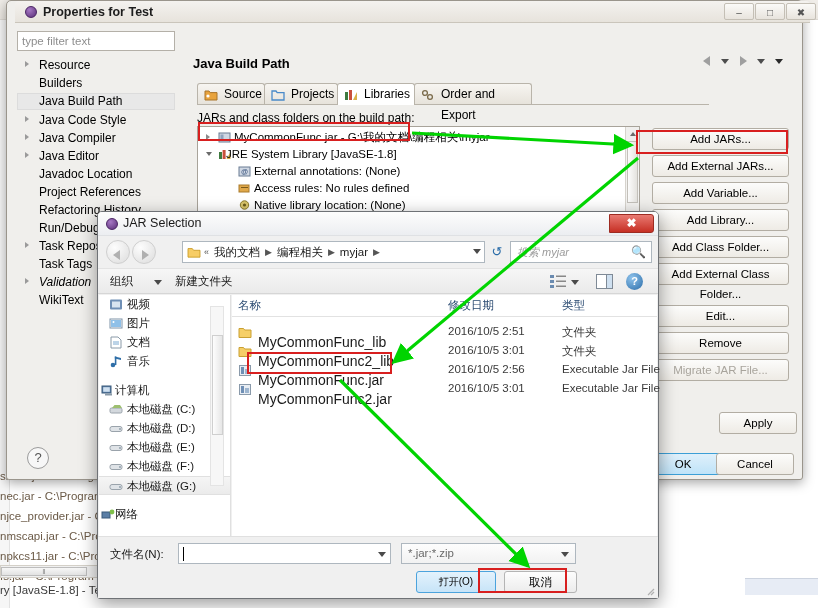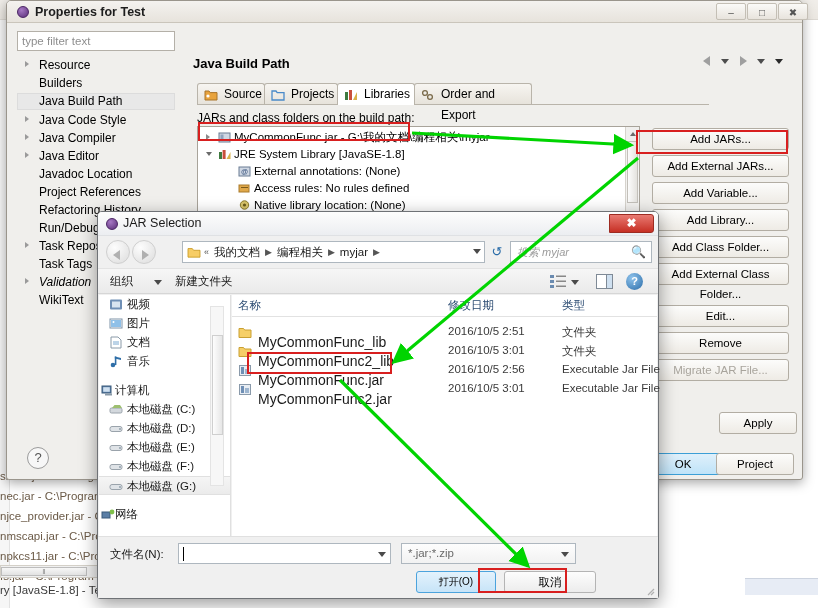--- a/index.html
+++ b/index.html
@@ -62,21 +62,21 @@
 
   
   #props-dialog {
     position:absolute; left:6px; top:0px; width:797px; height:480px;
     background:#f0efec;
     border:1px solid #9a958c;
     border-radius:5px 5px 3px 3px;
     box-shadow:0 3px 12px rgba(0,0,0,.35);
   }
   #props-titlebar {
-    position:absolute; left:0; top:0; width:100%; height:22px;
+    position:absolute; left:8px; top:0; width:100%; height:22px;
     background:linear-gradient(#f4f2ef,#e7e3dc);
     border-bottom:1px solid #cac5bb;
     border-radius:4px 4px 0 0;
   }
   #props-title-icon {
     position:absolute; left:10px; top:5px; width:12px; height:12px;
     border-radius:50%; background:radial-gradient(circle at 35% 30%, #a678c4, #5a2f78);
     border:1px solid #4a2464;
   }
   #props-title-text {
@@ -298,21 +298,21 @@
     background:linear-gradient(#fdfdfd,#f2f2f2); border:1px solid #aeb7bf;
   }
   #filter-combo-text { position:absolute; left:6px; top:3px; font-size:11.5px; color:#6a6a6a;}
   #filter-combo-drop { position:absolute; right:6px; top:8px; width:0;height:0;border-left:4px solid transparent;border-right:4px solid transparent;border-top:5px solid #4a4a4a;}
   #open-btn {
     position:absolute; left:318px; top:34px; width:80px; height:22px;
     background:linear-gradient(#e3f2fc,#c7e4f8); border:1px solid #4ba3dd; border-radius:3px;
     font-size:10px; text-align:center; line-height:20px;
   }
   #cancel2-btn {
-    position:absolute; left:406px; top:34px; width:92px; height:22px;
+    position:absolute; left:406px; top:34px; width:73px; height:22px;
     background:linear-gradient(#fdfdfd,#ececec); border:1px solid #b4b4b4; border-radius:3px;
     font-size:11.5px; text-align:center; line-height:20px;
   }
   #jar-resize { position:absolute; right:3px; bottom:2px; width:10px; height:10px;}
 
   
   .redbox { position:absolute; border:2px solid #d81f1f; pointer-events:none; }
   #annot-svg { position:absolute; left:0; top:0; width:818px; height:608px; pointer-events:none; }
 </style>
 </head>
@@ -432,21 +432,21 @@
               </svg></span>
             <span style="position: absolute; left: 36px;">MyCommonFunc.jar - G:\我的文档\编程相关\myjar</span>
           </div>
           <div class="jrow">
             <i class="jarrow-o" style="left: 8px;"></i>
             <span class="jico" style="left: 20px;"><svg viewBox="0 0 13 13">
                 <rect x="1" y="4" width="3" height="7" fill="#3f7a3f"></rect>
                 <rect x="4.6" y="2" width="3" height="9" fill="#c94f3b"></rect>
                 <path d="M8.5 11 L12.5 4 L12.5 11z" fill="#d8b24a"></path>
               </svg></span>
-            <span style="position: absolute; left: 36px;">JRE System Library [JavaSE-1.8]</span>
+            <span style="position: absolute; left: 28px;">JRE System Library [JavaSE-1.8]</span>
           </div>
           <div class="jrow">
             <span class="jico" style="left: 40px;"><svg viewBox="0 0 13 13">
                 <rect x="1" y="2" width="11" height="9" fill="#cfd7e3" stroke="#6a7c94"></rect>
                 <text x="3" y="9" font-size="7" fill="#35507a">@</text>
               </svg></span>
             <span style="position: absolute; left: 56px;">External annotations: (None)</span>
           </div>
           <div class="jrow">
             <span class="jico" style="left: 40px;"><svg viewBox="0 0 13 13">
@@ -489,21 +489,21 @@
         <div class="sidebtn" style="top: 186px;">Add Library...</div>
         <div class="sidebtn" style="top: 213px;">Add Class Folder...</div>
         <div class="sidebtn" style="top: 240px;">Add External Class Folder...</div>
         <div class="sidebtn" style="top: 282px;">Edit...</div>
         <div class="sidebtn" style="top: 309px;">Remove</div>
         <div class="sidebtn disabled" style="top: 336px;">Migrate JAR File...</div>
       </div>
 
     <div id="apply-btn">Apply</div>
     <div id="ok-btn">OK</div>
-    <div id="cancel-btn">Project</div>
+    <div id="cancel-btn">Cancel</div>
   </div>
 </div>
 
 <div id="jar-dialog">
   <div id="jar-titlebar">
     <div id="jar-title-icon"></div>
     <div id="jar-title-text">JAR Selection</div>
     <div id="jar-close">✖</div>
   </div>
 

